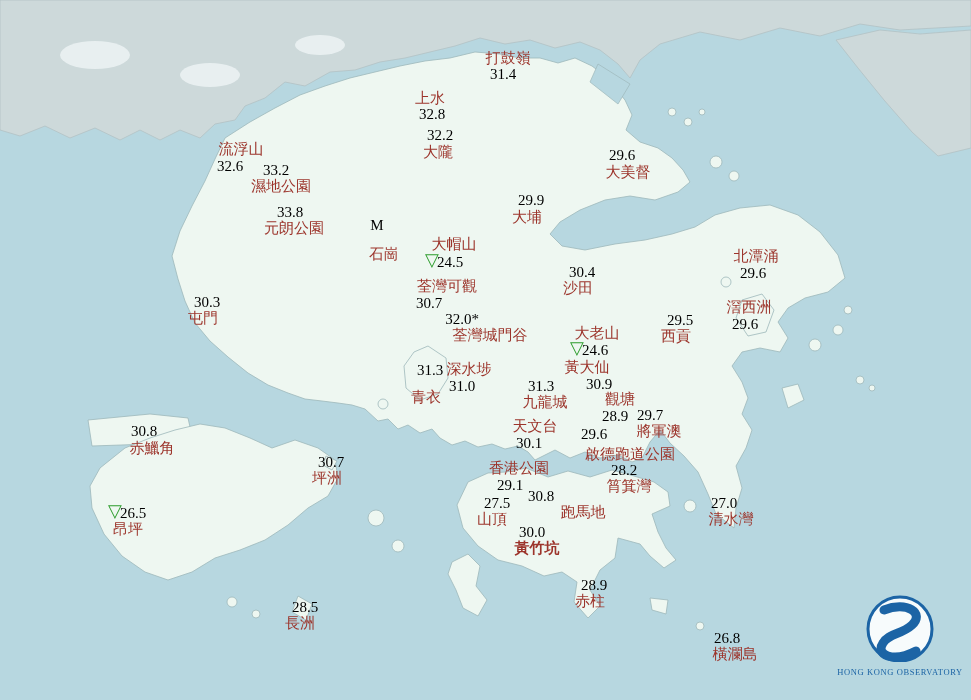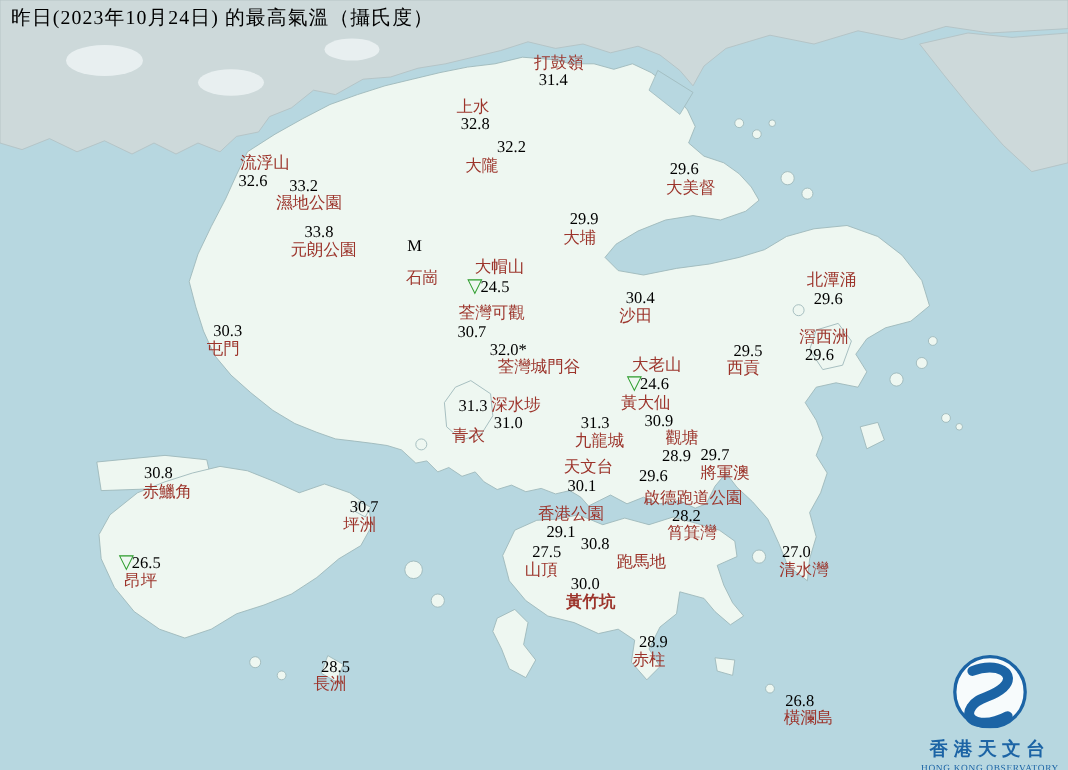--- a/index.html
+++ b/index.html
@@ -71,29 +71,28 @@
     <circle class="land" cx="848" cy="310" r="4"></circle>
     <circle class="land" cx="860" cy="380" r="4"></circle>
     <circle class="land" cx="872" cy="388" r="3"></circle>
     <circle class="land" cx="716" cy="162" r="6"></circle>
     <circle class="land" cx="734" cy="176" r="5"></circle>
     <circle class="land" cx="688" cy="122" r="4"></circle>
     <circle class="land" cx="672" cy="112" r="4"></circle>
     <circle class="land" cx="702" cy="112" r="3"></circle>
   </svg>
 
-  <h1 class="title">昨日(2023年10月24日) 的最高氣溫（攝氏度）</h1>
 
   <div id="stations">
       <span class="sline sname" style="left: 508px; top: 58px;">打鼓嶺</span>
       <span class="sline sval" style="left: 503px; top: 74px;">31.4</span>
       <span class="sline sname" style="left: 430px; top: 98px;">上水</span>
       <span class="sline sval" style="left: 432px; top: 114px;">32.8</span>
       <span class="sline sname" style="left: 438px; top: 152px;">大隴</span>
-      <span class="sline sval" style="left: 465px; top: 135px;">32.2</span>
+      <span class="sline sval" style="left: 440px; top: 135px;">32.2</span>
       <span class="sline sname" style="left: 241px; top: 149px;">流浮山</span>
       <span class="sline sval" style="left: 230px; top: 166px;">32.6</span>
       <span class="sline sname" style="left: 281px; top: 186px;">濕地公園</span>
       <span class="sline sval" style="left: 276px; top: 170px;">33.2</span>
       <span class="sline sname" style="left: 628px; top: 172px;">大美督</span>
       <span class="sline sval" style="left: 622px; top: 155px;">29.6</span>
       <span class="sline sname" style="left: 294px; top: 228px;">元朗公園</span>
       <span class="sline sval" style="left: 290px; top: 212px;">33.8</span>
       <span class="sline sname" style="left: 384px; top: 208px; margin-top: 46px;">石崗</span>
       <span class="sline sval" style="left: 377px; top: 225px;">M</span>
@@ -157,16 +156,15 @@
       <span class="sline sval" style="left: 305px; top: 607px;">28.5</span>
       <span class="sline sname" style="left: 735px; top: 654px;">橫瀾島</span>
       <span class="sline sval" style="left: 727px; top: 638px;">26.8</span>
     </div>
 
   <div class="logo">
     <svg width="130" height="70" viewBox="0 0 130 70">
       <circle cx="65" cy="37" r="32" fill="#f7fbfc" stroke="var(--logo_blue)" stroke-width="3"></circle>
       <path d="M49 18 C72 9 90 21 77 33 C66 43 54 41 48 51 C40 63 58 71 81 59" stroke="var(--logo_blue)" stroke-width="9" fill="none" stroke-linecap="round"></path>
     </svg>
-    <div class="logo-zh">香港天文台</div>
     <div class="logo-en">HONG KONG OBSERVATORY</div>
   </div>
 </div>
 
 </body></html>

